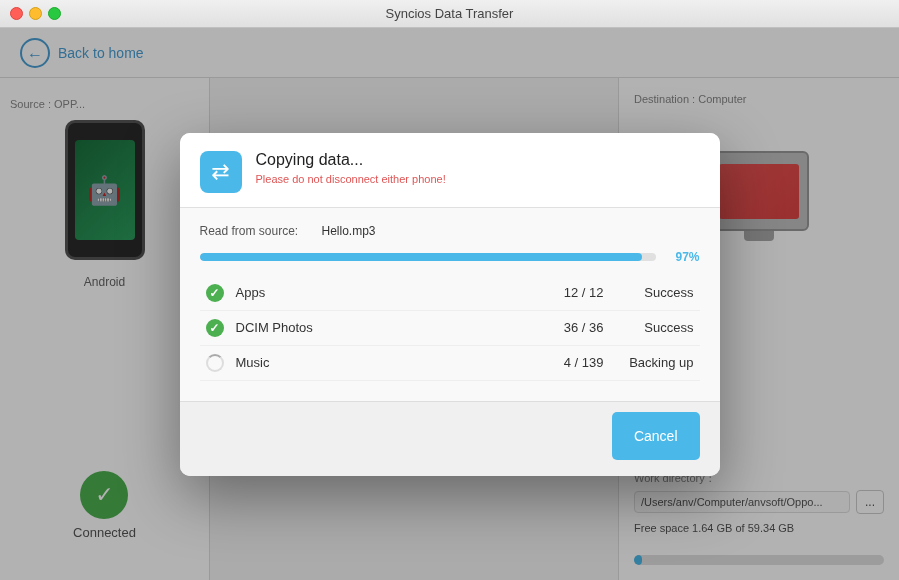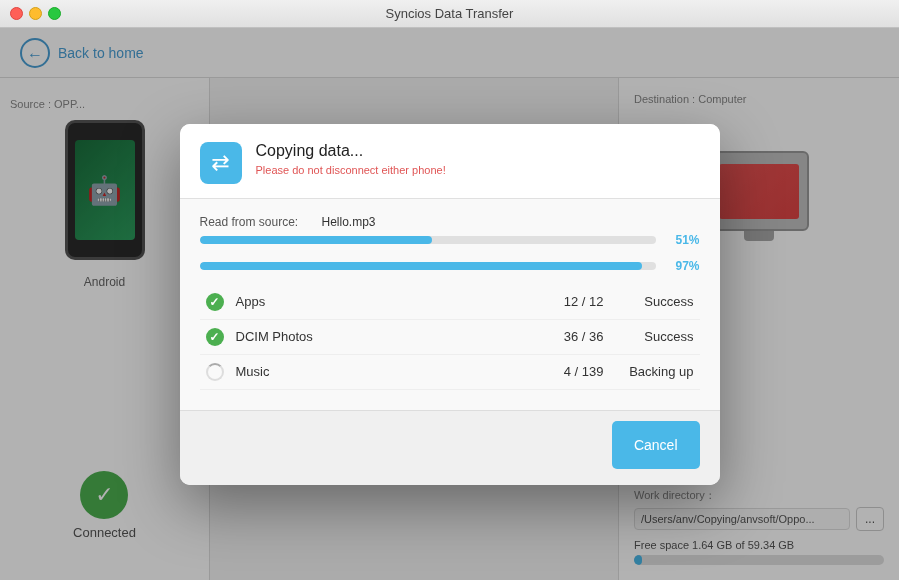--- a/index.html
+++ b/index.html
@@ -248,21 +248,21 @@
       cursor: pointer;
       font-size: 12px;
       display: flex; align-items: center; justify-content: center;
       color: #555;
     }
     .free-space-bar-container {
       margin-top: 8px;
     }
     .free-space-label {
       font-size: 11px; color: #555;
-      margin-bottom: 4px;
+      margin-bottom: 21px;
     }
     .free-space-bar-bg {
       height: 10px;
       background: #e0e0e0;
       border-radius: 5px;
       overflow: hidden;
     }
     .free-space-bar-fill {
       height: 100%;
       background: #4ab8e8;
@@ -487,21 +487,21 @@
           <div class="monitor-shape">
             <div class="monitor-screen"></div>
             <div class="monitor-stand"></div>
           </div>
         </div>
       </div>
 
       <div class="work-dir-section">
         <div class="work-dir-label">Work directory：</div>
         <div class="work-dir-row">
-          <div class="work-dir-path">/Users/anv/Copying/anvsoft/Oppo...</div>
+          <div class="work-dir-path">/Users/anv/Computer/anvsoft/Oppo...</div>
           <button class="dir-btn">...</button>
         </div>
         <div class="free-space-bar-container">
           <div class="free-space-label">Free space 1.64 GB of 59.34 GB</div>
           <div class="free-space-bar-bg">
             <div class="free-space-bar-fill" style="width: 3%"></div>
           </div>
         </div>
       </div>
     </div>
@@ -517,26 +517,20 @@
           <p>Please do not disconnect either phone!</p>
         </div>
       </div>
 
       <div class="modal-body">
 
         <div class="progress-section">
           <div class="progress-row">
             <span class="progress-label">Read from source:</span>
             <span class="progress-filename">Hello.mp3</span>
-          </div>
-          <div class="progress-row">
-            <div class="progress-bar-bg">
-              <div class="progress-bar-fill" style="width:51%"></div>
-            </div>
-            <span class="progress-pct">51%</span>
           </div>
         </div>
 
         <div class="progress-section">
           <div class="progress-row">
             <div class="progress-bar-bg">
               <div class="progress-bar-fill" style="width:97%"></div>
             </div>
             <span class="progress-pct">97%</span>
           </div>

